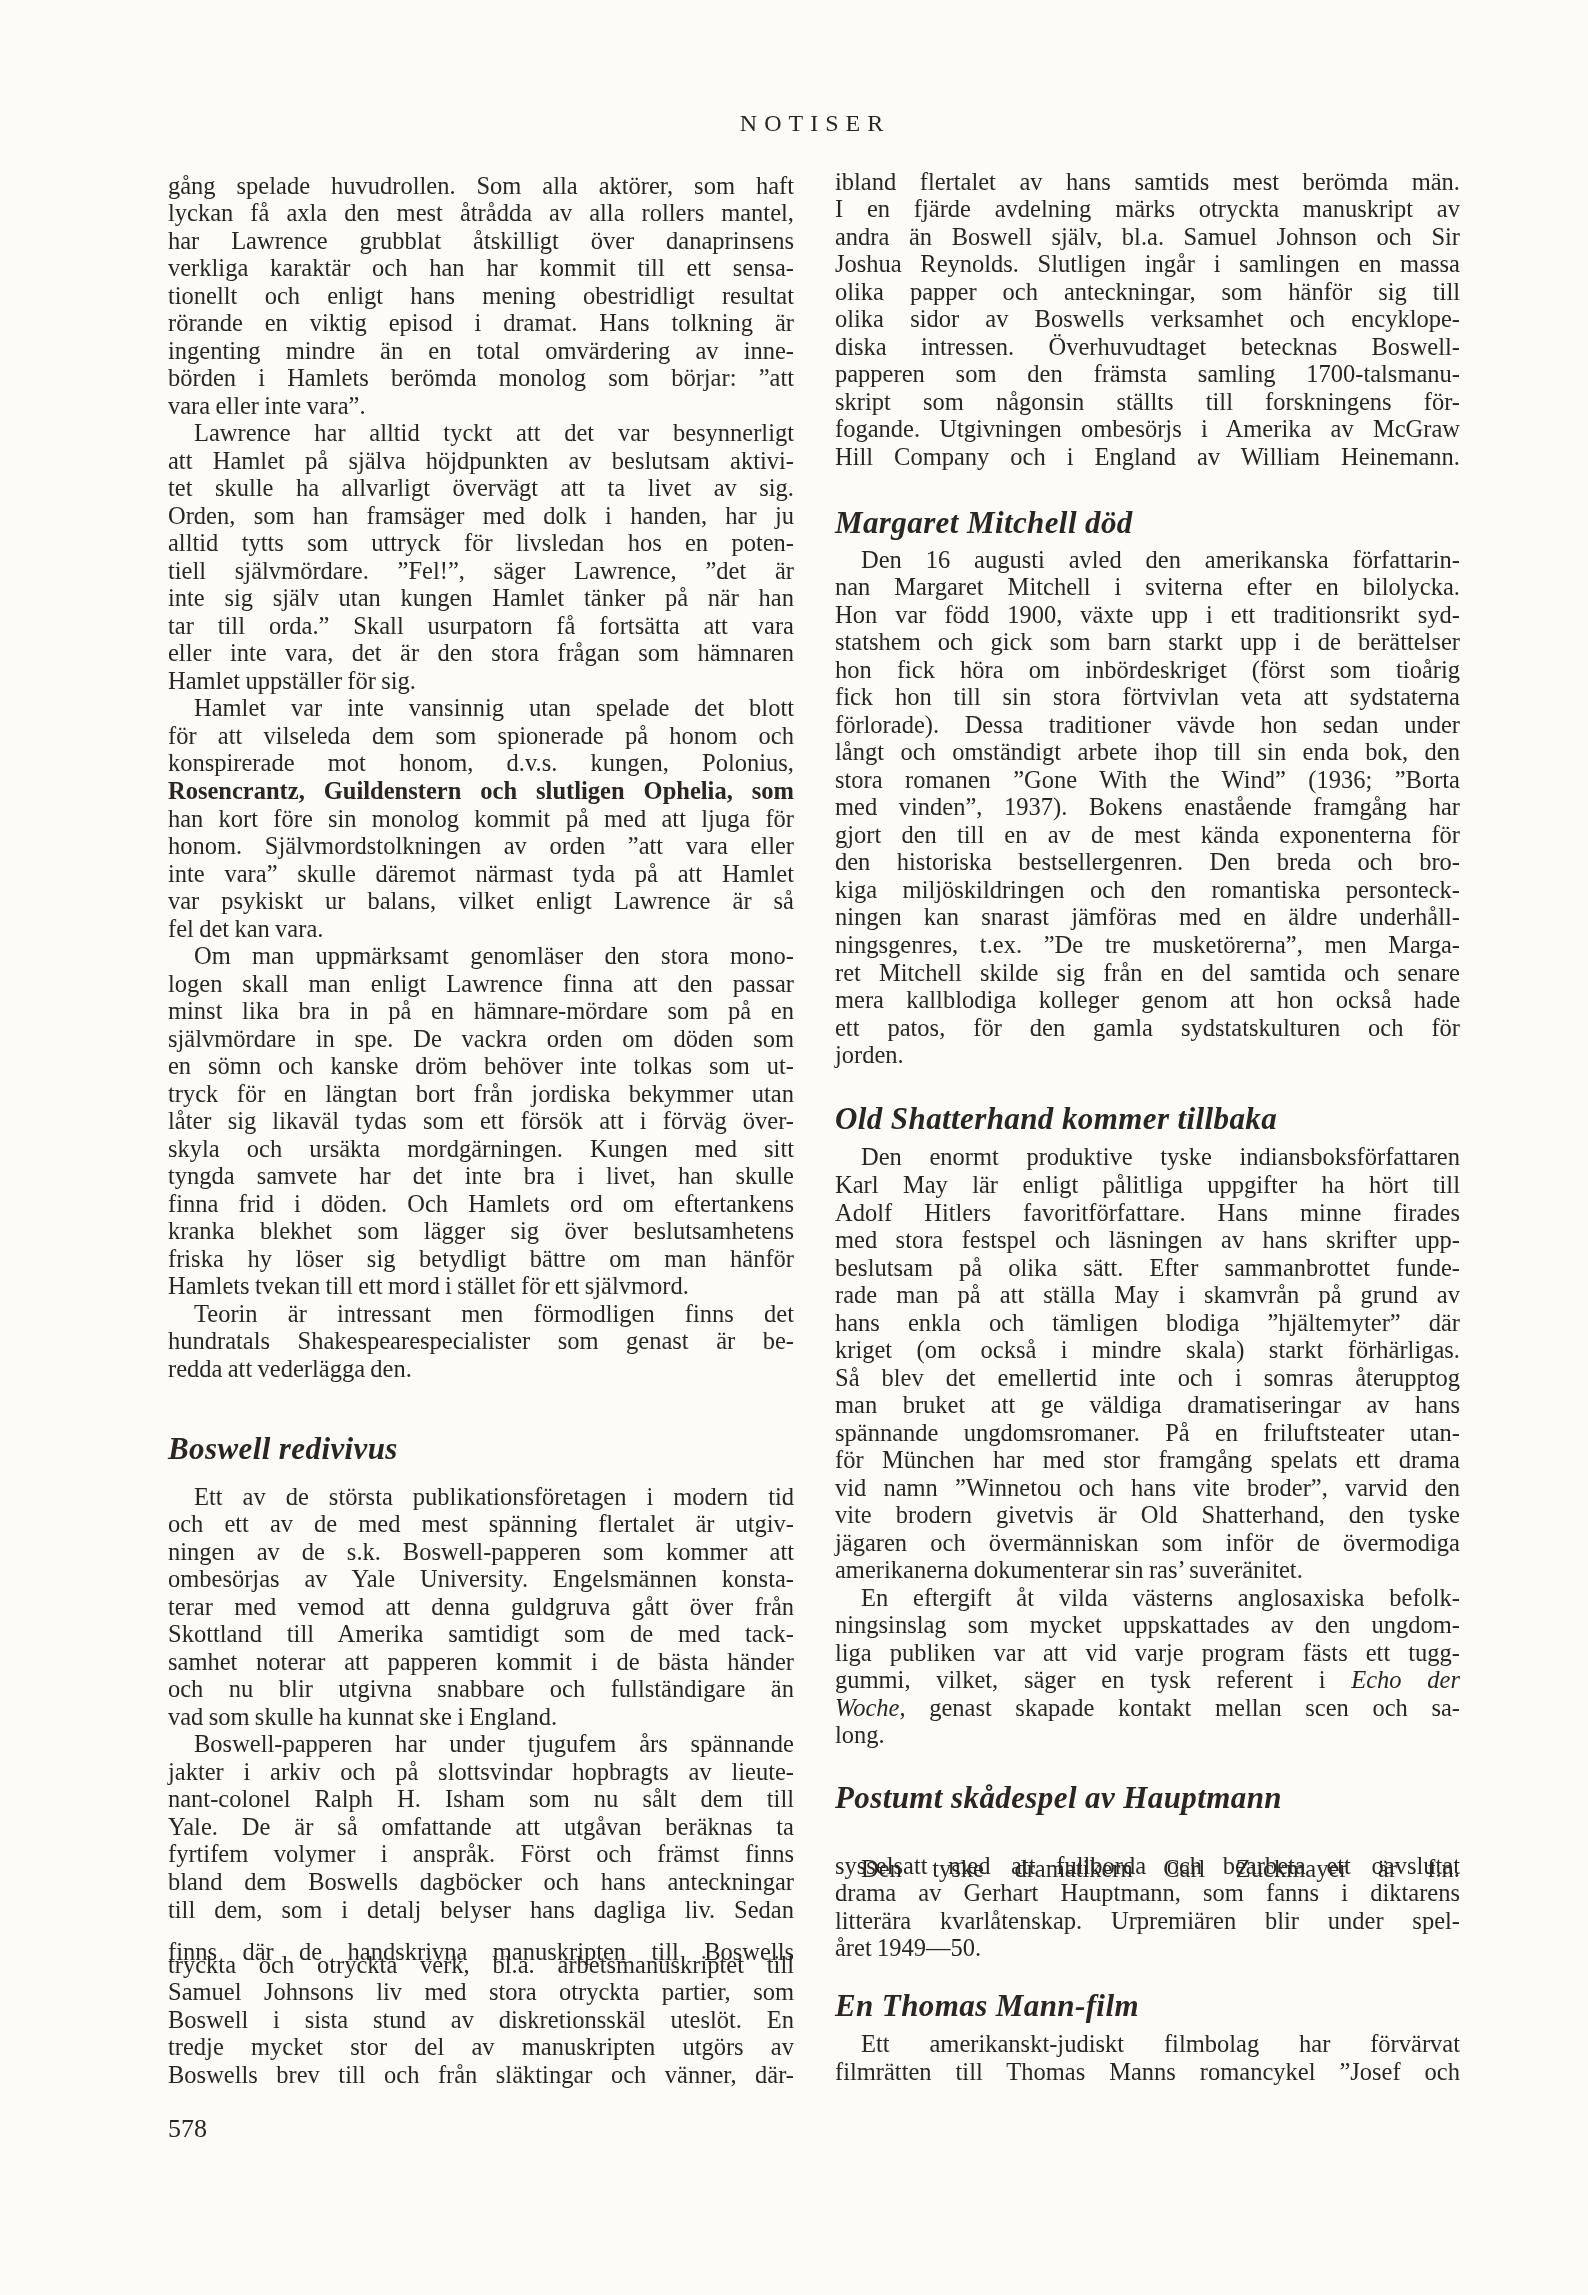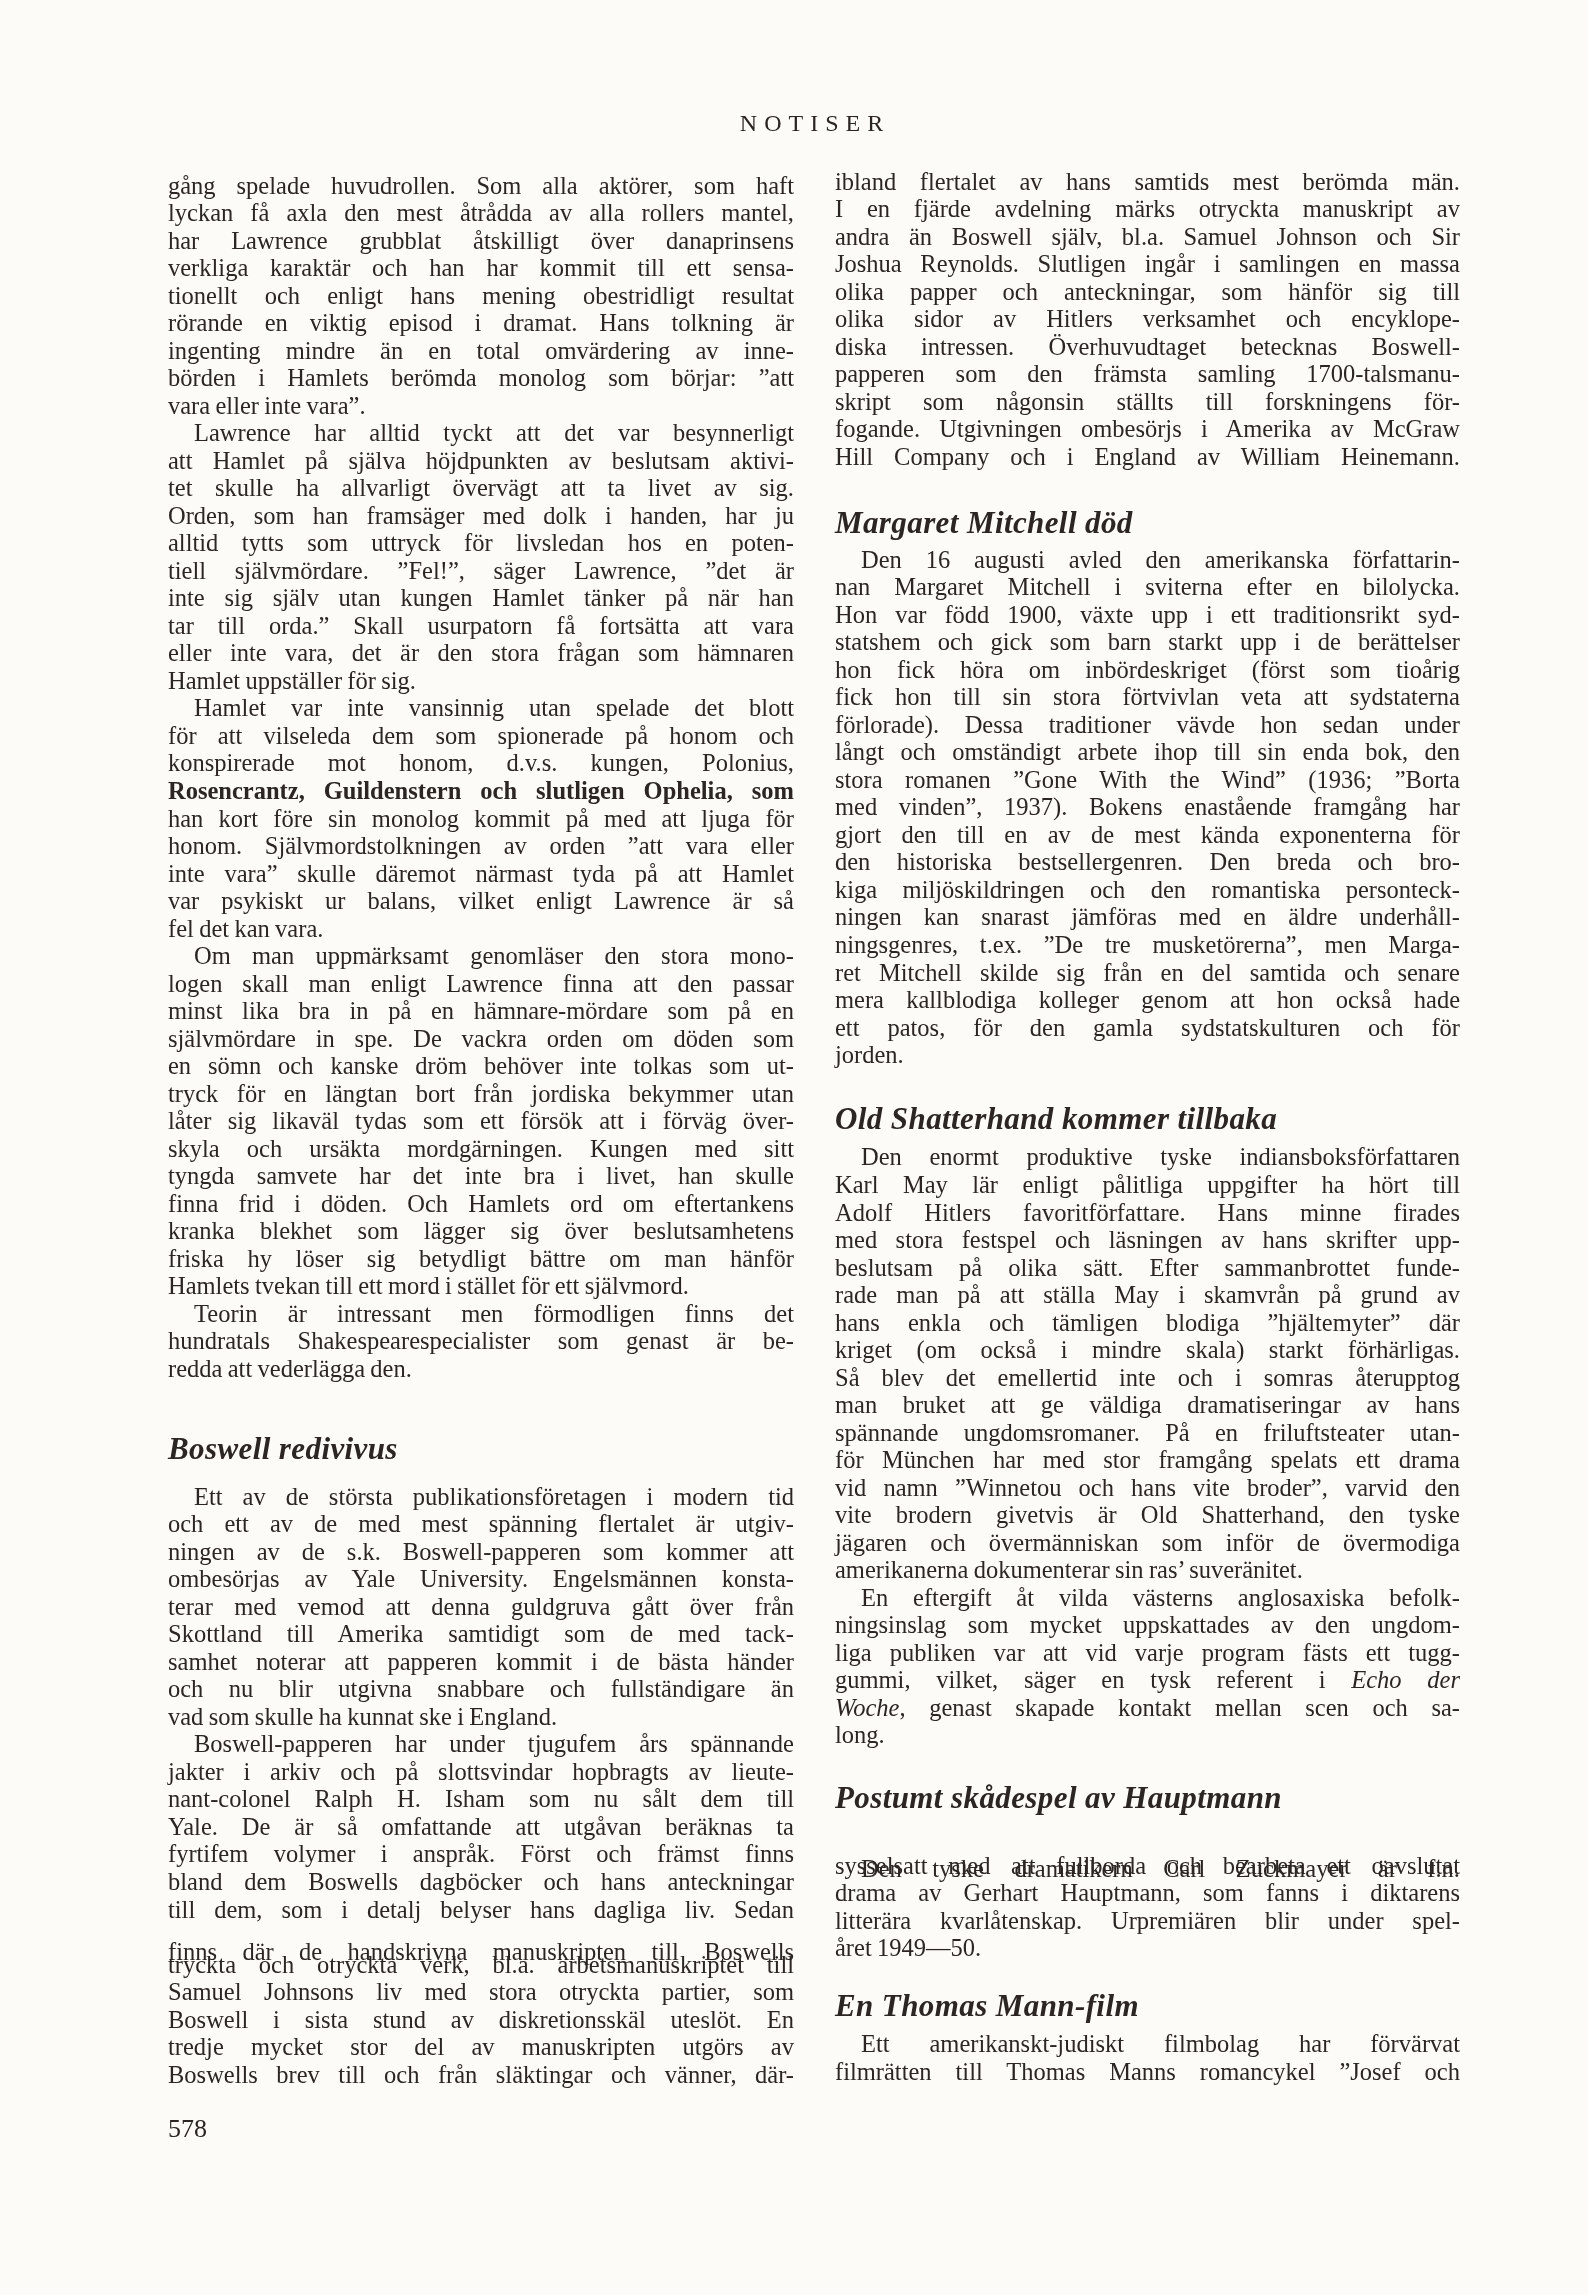--- a/index.html
+++ b/index.html
@@ -131,21 +131,21 @@
       </div>
     </div>
   <div class="column col-right" id="col-1">
       <div>
         <div>
           <div class="line" style="top: 168px;">ibland flertalet av hans samtids mest berömda män.</div>
           <div class="line" style="top: 195px;">I en fjärde avdelning märks otryckta manuskript av</div>
           <div class="line" style="top: 223px;">andra än Boswell själv, bl.a. Samuel Johnson och Sir</div>
           <div class="line" style="top: 250px;">Joshua Reynolds. Slutligen ingår i samlingen en massa</div>
           <div class="line" style="top: 278px;">olika papper och anteckningar, som hänför sig till</div>
-          <div class="line" style="top: 305px;">olika sidor av Hitlers verksamhet och encyklope-</div>
+          <div class="line" style="top: 305px;">olika sidor av Boswells verksamhet och encyklope-</div>
           <div class="line" style="top: 333px;">diska intressen. Överhuvudtaget betecknas Boswell-</div>
           <div class="line" style="top: 360px; font-family: Liberation Serif, serif;">papperen som den främsta samling 1700-talsmanu-</div>
           <div class="line" style="top: 388px;">skript som någonsin ställts till forskningens för-</div>
           <div class="line" style="top: 415px;">fogande. Utgivningen ombesörjs i Amerika av McGraw</div>
           <div class="line" style="top: 443px;">Hill Company och i England av William Heinemann.</div>
         </div>
       </div>
       <div>
         <div class="heading" style="top: 504px;">Margaret Mitchell död</div>
         <div>

